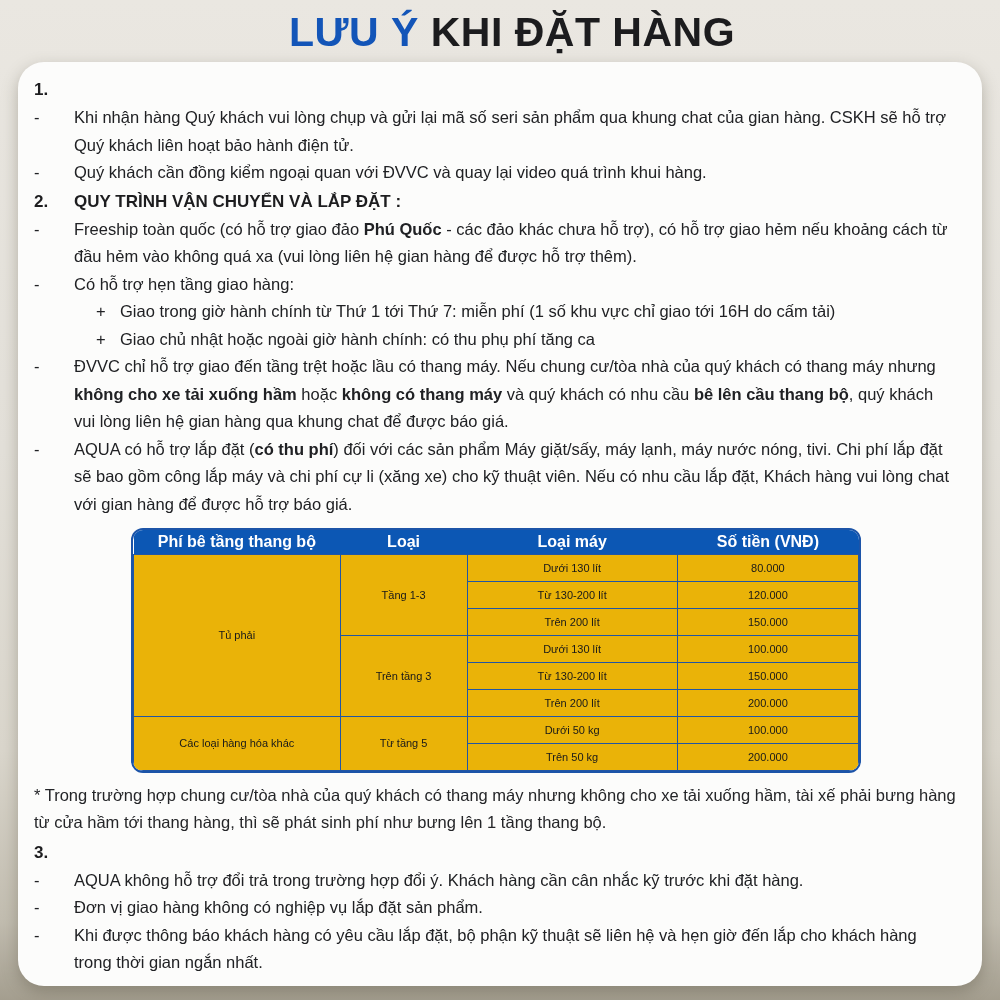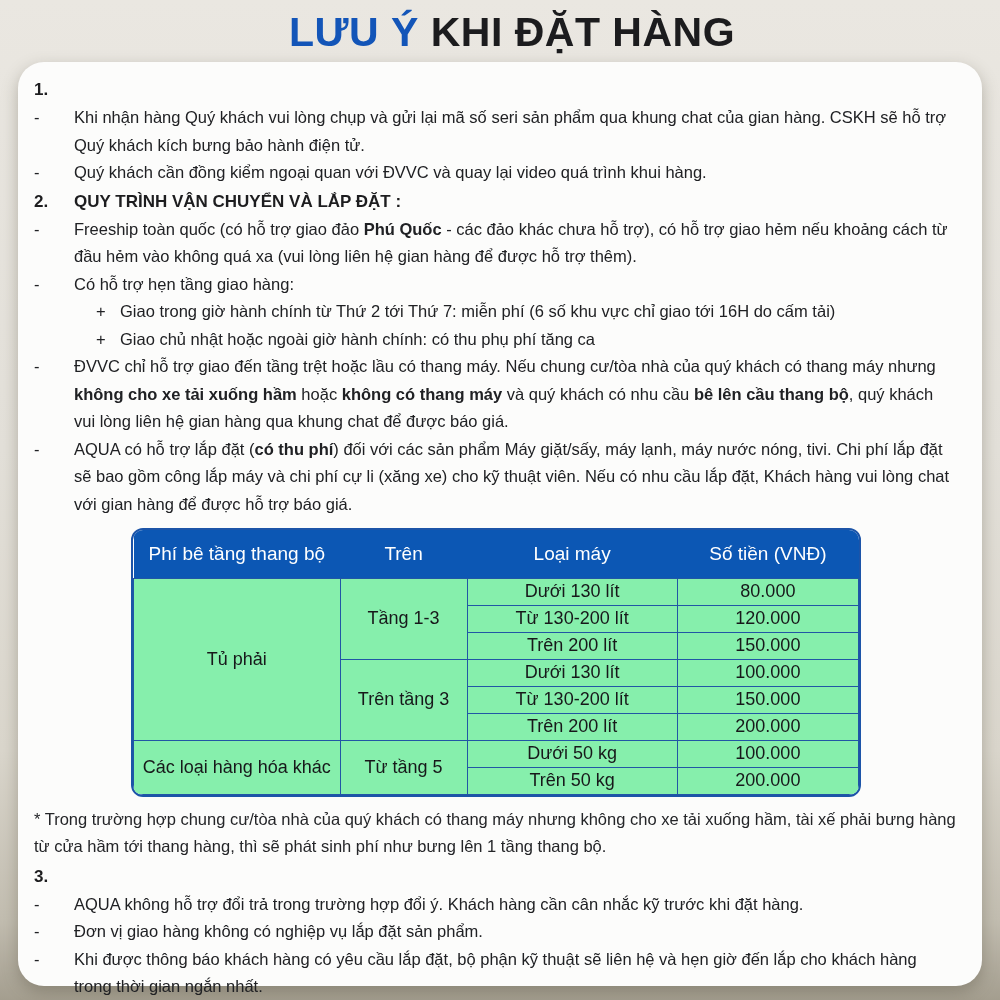--- a/index.html
+++ b/index.html
@@ -52,75 +52,75 @@
     margin:10px auto 9px auto;
     border:2px solid #1c54a8;
     border-radius:12px;
     overflow:hidden;
     background:#ffffff;
   }
   table { width:100%; border-collapse:collapse; }
   th {
     background:#0c57b4;
     color:#ffffff;
-    font-weight:400;
-    font-size:19px;
-    height:48px;
+    font-weight:700;
+    font-size:16px;
+    height:24px;
     padding:2px 4px;
   }
   td {
     border:1px solid #2156a5;
     text-align:center;
-    font-size:18px;
+    font-size:11px;
     color:#17181a;
     height:27px;
     padding:1px 6px;
-    background:#86efac;
+    background:#eab308;
   }
   .footnote {
     font-size:16.5px;
     line-height:27px;
     color:#242528;
     margin:1px 0 3px 0;
   }
 </style>
 </head>
 <body>
 
 <h1 class="page-title"><span class="accent">LƯU Ý</span> <span>KHI ĐẶT HÀNG</span></h1>
 
 <div class="card">
 
   <div class="sec-head">
     <span class="sec-num">1.</span>
   </div>
   <div class="li">
     <span class="marker">-</span>
-    <span class="li-text">Khi nhận hàng Quý khách vui lòng chụp và gửi lại mã số seri sản phẩm qua khung chat của gian hàng. CSKH sẽ hỗ trợ Quý khách kích bưng bảo hành điện tử.</span>
+    <span class="li-text">Khi nhận hàng Quý khách vui lòng chụp và gửi lại mã số seri sản phẩm qua khung chat của gian hàng. CSKH sẽ hỗ trợ Quý khách liên hoạt bảo hành điện tử.</span>
   </div>
   <div class="li">
     <span class="marker">-</span>
     <span class="li-text">Quý khách cần đồng kiểm ngoại quan với ĐVVC và quay lại video quá trình khui hàng.</span>
   </div>
 
   <div class="sec-head">
     <span class="sec-num">2.</span>
     <span class="sec-title">QUY TRÌNH VẬN CHUYỂN VÀ LẮP ĐẶT  :</span>
   </div>
   <div class="li">
     <span class="marker">-</span>
     <span class="li-text">Freeship toàn quốc (có hỗ trợ giao đảo <b>Phú Quốc</b> - các đảo khác chưa hỗ trợ), có hỗ trợ giao hẻm nếu khoảng cách từ đầu hẻm vào không quá xa (vui lòng liên hệ gian hàng để được hỗ trợ thêm).</span>
   </div>
   <div class="li">
     <span class="marker">-</span>
     <span class="li-text">Có hỗ trợ hẹn tầng giao hàng:</span>
   </div>
   <div class="li sub">
     <span class="marker">+</span>
-    <span class="li-text">Giao trong giờ hành chính từ Thứ 2 tới Thứ 7: miễn phí (6 số khu vực chỉ giao tới 16H do cấm tải)</span>
+    <span class="li-text">Giao trong giờ hành chính từ Thứ 1 tới Thứ 7: miễn phí (1 số khu vực chỉ giao tới 16H do cấm tải)</span>
   </div>
   <div class="li sub">
     <span class="marker">+</span>
     <span class="li-text">Giao chủ nhật hoặc ngoài giờ hành chính: có thu phụ phí tăng ca</span>
   </div>
   <div class="li">
     <span class="marker">-</span>
     <span class="li-text">ĐVVC chỉ hỗ trợ giao đến tầng trệt hoặc lầu có thang máy. Nếu chung cư/tòa nhà của quý khách có thang máy nhưng <b>không cho xe tải xuống hầm</b> hoặc <b>không có thang máy</b> và quý khách có nhu cầu <b>bê lên cầu thang bộ</b>, quý khách vui lòng liên hệ gian hàng qua khung chat để được báo giá.</span>
   </div>
   <div class="li">
@@ -132,21 +132,21 @@
     <table>
       <colgroup>
         <col style="width:28.5%">
           <col style="width:17.5%">
           <col style="width:29%">
           <col style="width:25%">
       </colgroup>
       <thead>
         <tr>
           <th>Phí bê tầng thang bộ</th>
-          <th>Trên</th>
+          <th>Loại</th>
           <th>Loại máy</th>
           <th>Số tiền (VNĐ)</th>
         </tr>
       </thead>
       <tbody>
         <tr>
           <td rowspan="6">Tủ phải</td>
           <td rowspan="3">Tầng 1-3</td>
           <td>Dưới 130 lít</td>
           <td>80.000</td>

